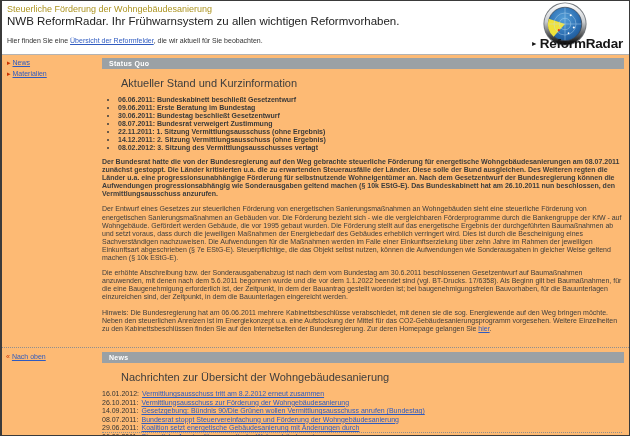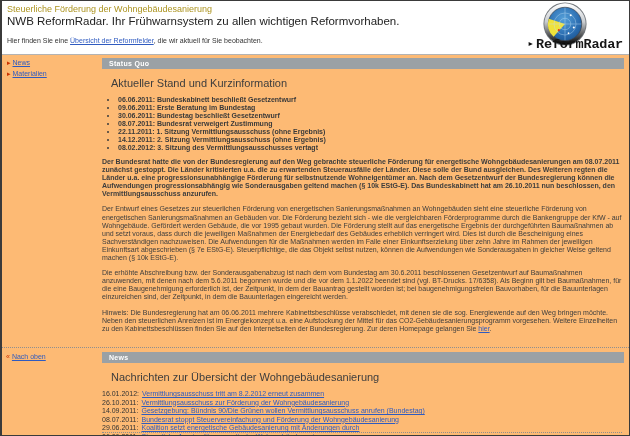--- a/index.html
+++ b/index.html
@@ -20,31 +20,31 @@
   
   .hdr{position:absolute;top:0;left:0;right:0;height:53px;background:#fff;}
   .page-title{position:absolute;left:5px;top:3px;font-size:9px;color:var(--title-color);}
   .subtitle{position:absolute;left:5px;top:14px;font-size:11.5px;font-weight:400;color:#222;text-align:right;}
   .intro{position:absolute;left:5px;top:36px;font-size:7px;color:#333;}
   a.link{color:var(--link-color);text-decoration:underline;cursor:pointer;}
   .logo{position:absolute;top:1px;right:4px;width:130px;height:51px;cursor:pointer;}
   .logo svg{position:absolute;left:48px;top:0;}
   .logo-row{position:absolute;right:2px;bottom:1px;white-space:nowrap;}
   .logo-arrow{font-size:7px;color:#111;vertical-align:2px;margin-right:2px;}
-  .logo-text{font-size:13.5px;font-weight:700;color:#161616;letter-spacing:-0.2px;font-family:Liberation Mono, monospace;}
+  .logo-text{font-size:13.5px;font-weight:700;color:#161616;letter-spacing:-0.2px;}
   .hdr-sep{position:absolute;top:53px;left:0;right:0;border-top:1px solid #b3b3b3;}
   
   .side-nav{position:absolute;left:5px;top:58px;width:92px;font-size:7px;}
   .side-item{margin-bottom:3px;white-space:nowrap;}
   .marker{color:var(--marker-color);font-size:7px;margin-right:2px;}
   
   .main-col{position:absolute;left:100px;top:57px;width:522px;}
   .section-bar{height:11px;background:var(--bar-bg);line-height:11px;padding-left:7px;
     font-size:7px;font-weight:700;color:#fff;letter-spacing:0.3px;}
-  h2.sec-heading{font-size:11px;font-weight:400;color:#3d3d3d;margin:8px 0 0 9px;}
+  h2.sec-heading{font-size:11px;font-weight:400;color:#3d3d3d;margin:8px 0 0 19px;}
   ul.timeline{margin:7px 0 0 16px;list-style:disc;}
   ul.timeline li{font-size:7px;font-weight:700;line-height:8px;color:#3a3a3a;}
   p.para{font-size:7px;line-height:8.1px;color:#3d3d3d;margin-top:7px;}
   p.para.lead{font-weight:700;margin-top:6px;}
   
   .dotted-sep{position:absolute;top:346px;left:0;right:0;border-top:1px dotted #8f8f8f;}
   .back-top{position:absolute;left:4px;top:352px;font-size:7px;white-space:nowrap;}
   .news-col{position:absolute;left:100px;top:351px;width:522px;}
   .news-list{margin-top:7px;}
   .news-row{font-size:7px;line-height:8.6px;white-space:nowrap;overflow:hidden;}

